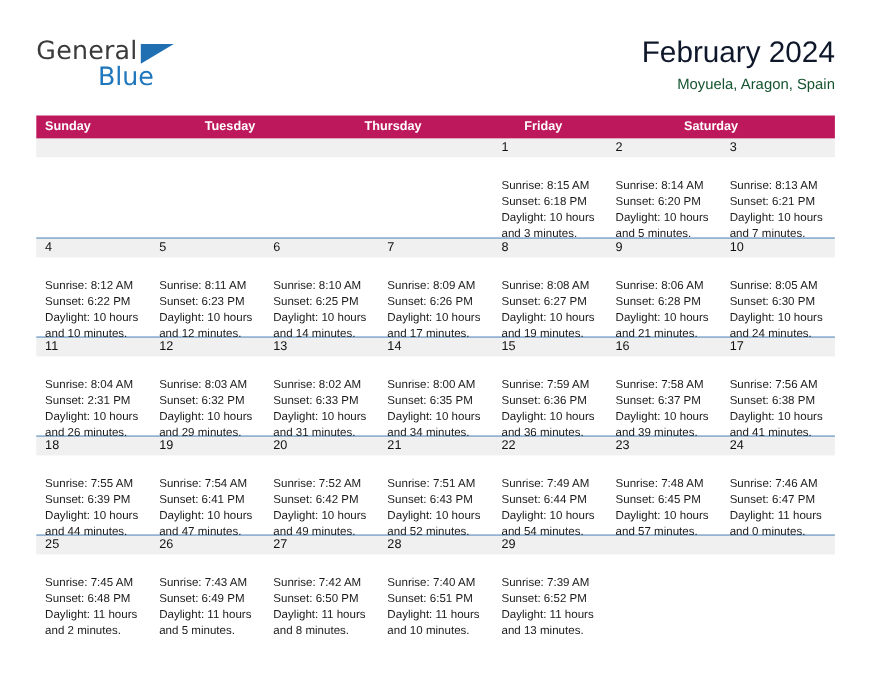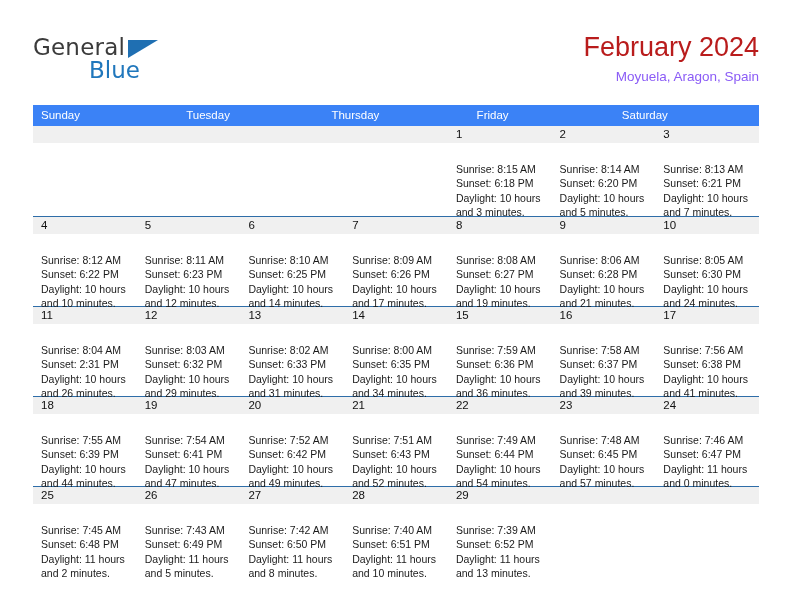--- a/index.html
+++ b/index.html
@@ -65,45 +65,46 @@
     font-weight: 400;
   }
   .title-block {
     position: absolute;
     right: 0;
     top: 0;
     text-align: right;
   }
   .cal-title {
     font-size: 27px;
-    color: #b91c1c;
+    color: #0f172a;
     font-weight: 400;
     line-height: 34px;
     white-space: nowrap;
   }
   .cal-subtitle {
     font-size: 13.5px;
-    color: #8b5cf6;
+    color: #14532d;
     font-weight: 400;
     line-height: 20px;
     margin-top: 3px;
     white-space: nowrap;
   }
 
   
   .calendar {
     position: absolute;
     left: 33px;
     top: 105px;
     width: 726px;
   }
   .weekday-row {
     display: flex;
-    background: #3b82f6;
+    background: #be185d;
     height: 21px;
+    font-weight: bold;
   }
   .weekday-cell {
     flex: 1 1 0;
     color: #ffffff;
     font-size: 11.5px;
     line-height: 21px;
     padding-left: 8px;
     box-sizing: border-box;
     white-space: nowrap;
   }

